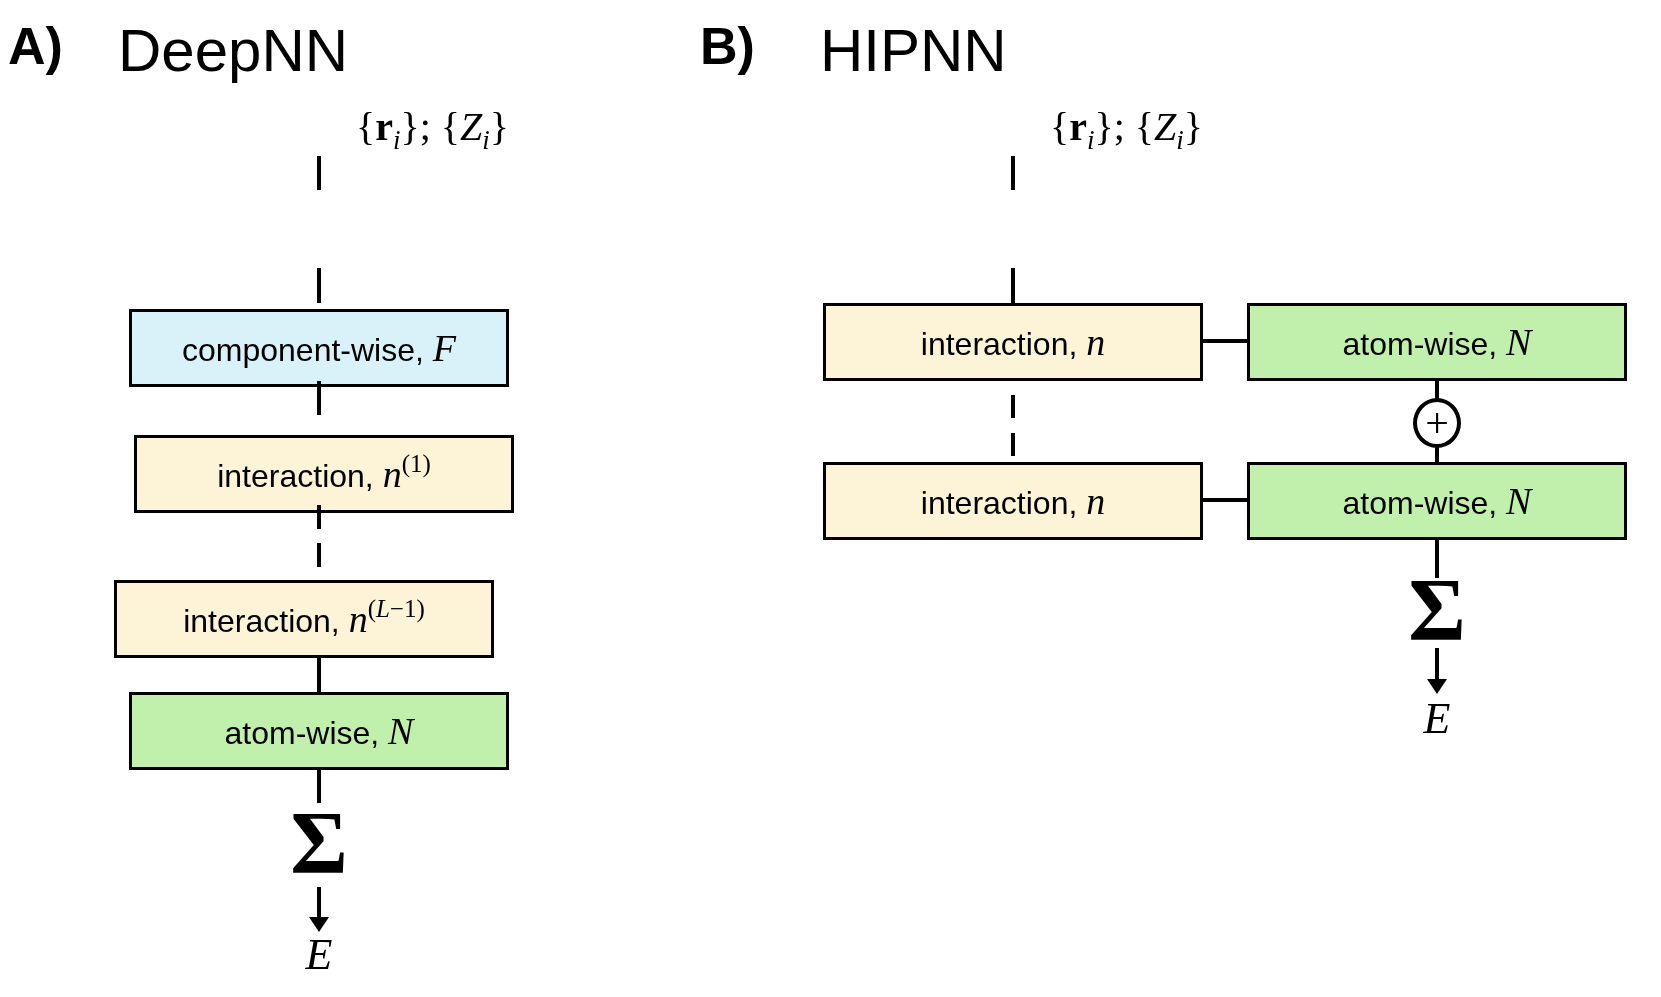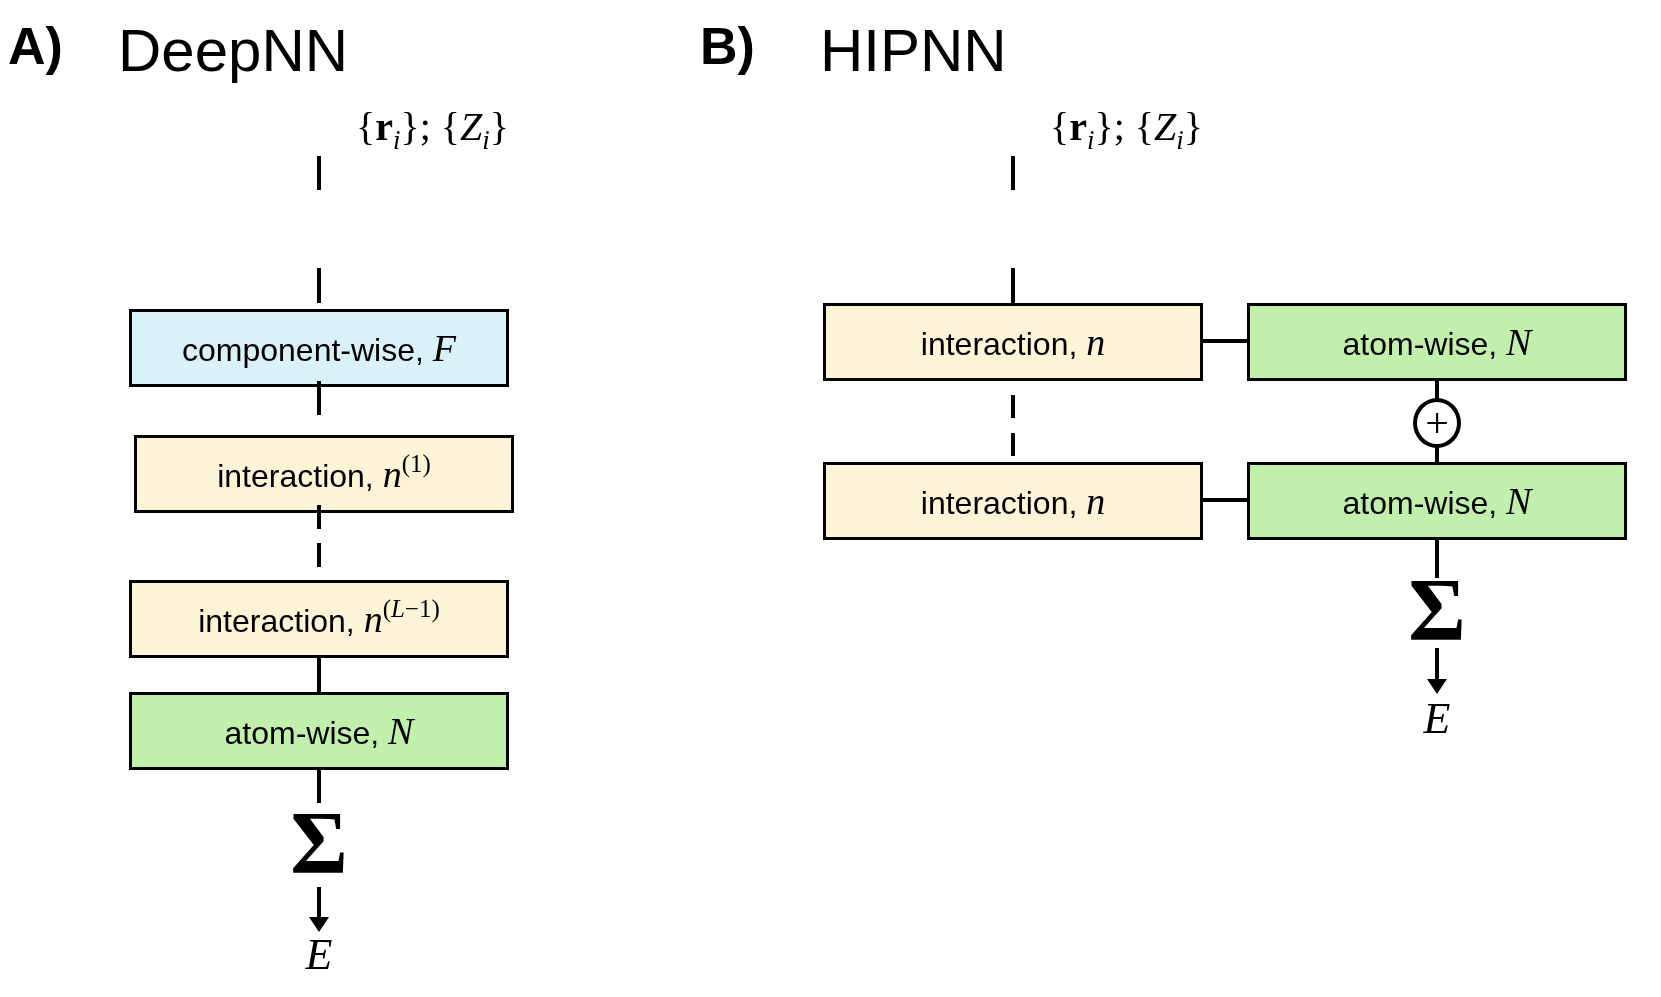--- a/index.html
+++ b/index.html
@@ -61,21 +61,21 @@
 
     <div class="vline" style="left:317px;top:381px;height:34px;"></div>
 
     <div class="box tan" style="left:134px;top:415px;margin-top:20px;">
       <span class="lbl"><span>interaction, </span><span class="var">n</span><span class="supx">(1)</span></span>
     </div>
 
     <div class="vline" style="left:317px;top:505px;height:24px;"></div>
     <div class="vline" style="left:317px;top:543px;height:24px;"></div>
 
-    <div class="box tan" style="left:129px;top:580px;">
+    <div class="box tan" style="left:114px;top:580px;">
       <span class="lbl"><span>interaction, </span><span class="var">n</span><span class="supx"><span>(</span><span class="supv">L</span><span>−1)</span></span></span>
     </div>
 
     <div class="vline" style="left:317px;top:658px;height:34px;"></div>
 
     <div class="box green" style="left:129px;top:692px;">
       <span class="lbl"><span>atom-wise, </span><span class="var">N</span></span>
     </div>
 
     <div class="vline" style="left:317px;top:770px;height:33px;"></div>

